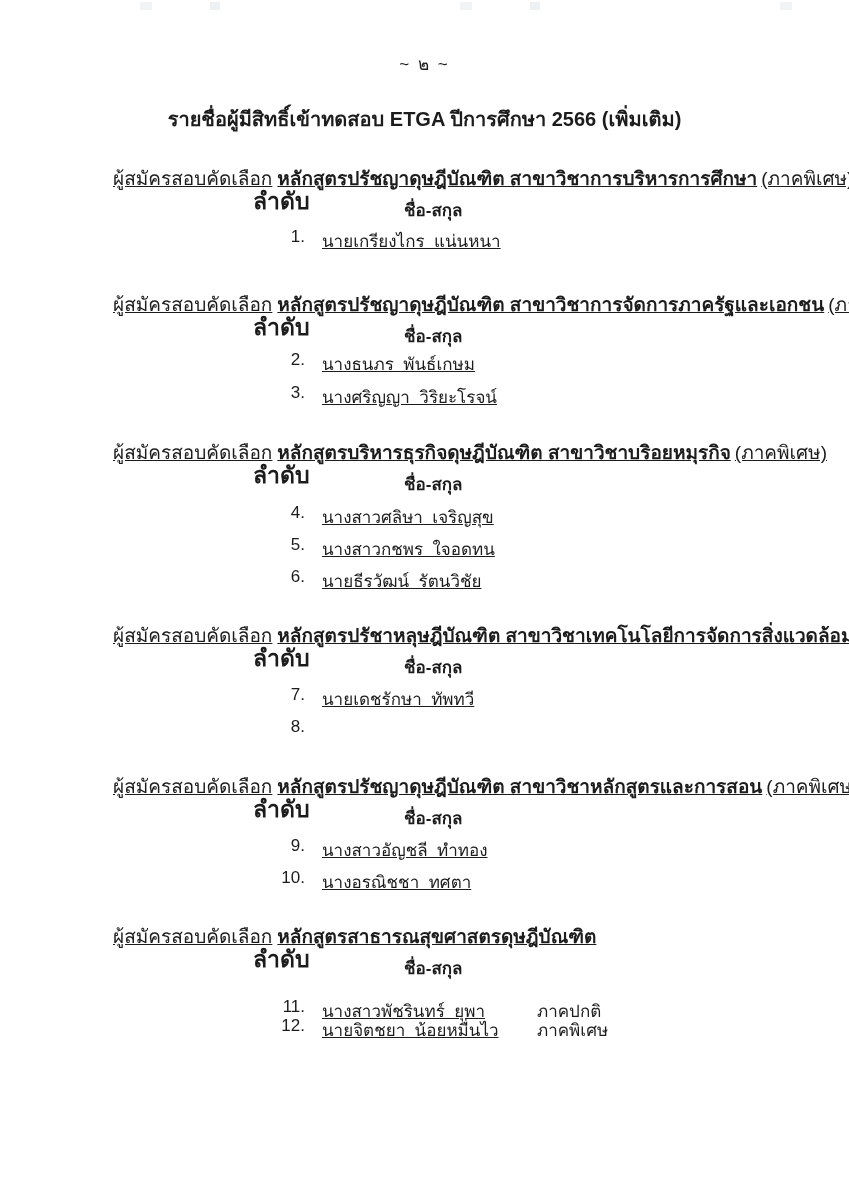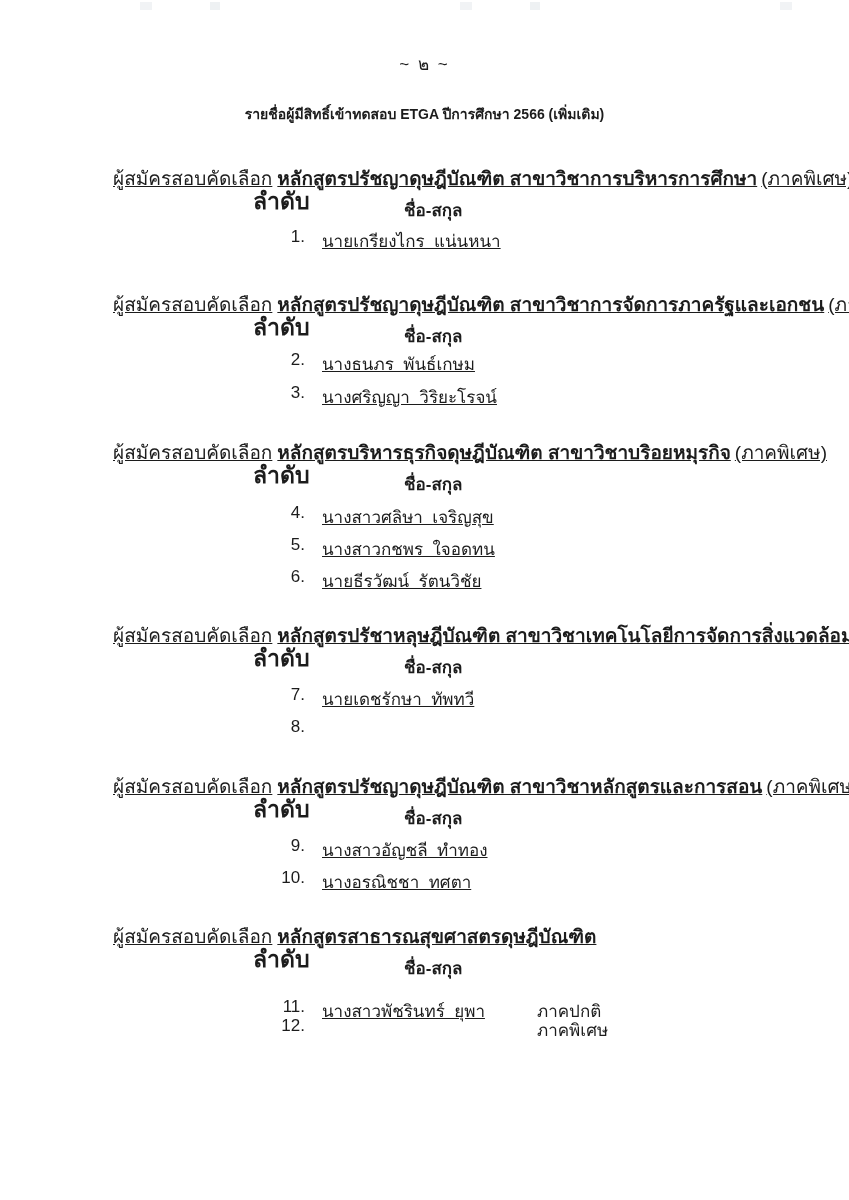--- a/index.html
+++ b/index.html
@@ -20,21 +20,21 @@
       transparent 0 140px, #f1f3f5 140px 152px,
       transparent 152px 210px, #eef1f3 210px 220px,
       transparent 220px 320px);
   }
   .pagenum {
     position: absolute; top: 50px; left: 0; width: 100%;
     text-align: center; font-size: 17px; letter-spacing: 2px;
   }
   .title {
     position: absolute; top: 103px; left: 0; width: 100%;
-    text-align: center; font-size: 14px; font-weight: bold;
+    text-align: center; font-size: 20px; font-weight: bold;
   }
   .section { position: absolute; left: 0; width: 100%; height: 1px; }
   .sec-label {
     position: absolute; left: 113px; top: 0;
     font-size: 19px; white-space: nowrap; text-decoration: underline;
   }
   .sec-label .program { font-weight: bold; margin-left: 5px; }
   .sec-label .mode-note { margin-left: 4px; }
   .hdr-order {
     position: absolute; left: 253px; top: 20px;
@@ -156,16 +156,17 @@
     </div>
     <div class="hdr-order">ลำดับ</div>
     <div class="hdr-name">ชื่อ-สกุล</div>
     <div class="row" style="top:76px;">
       <span class="no">11.</span>
       <span class="name">นางสาวพัชรินทร์  ยุพา</span>
       <span class="note">ภาคปกติ</span>
     </div>
     <div class="row" style="top:95px;padding-left:12px;">
       <span class="no">12.</span>
+      <span class="name">นายจิตชยา  น้อยหมื่นไว</span>
       <span class="note">ภาคพิเศษ</span>
     </div>
   </div>
 </div>
 
 </body></html>

